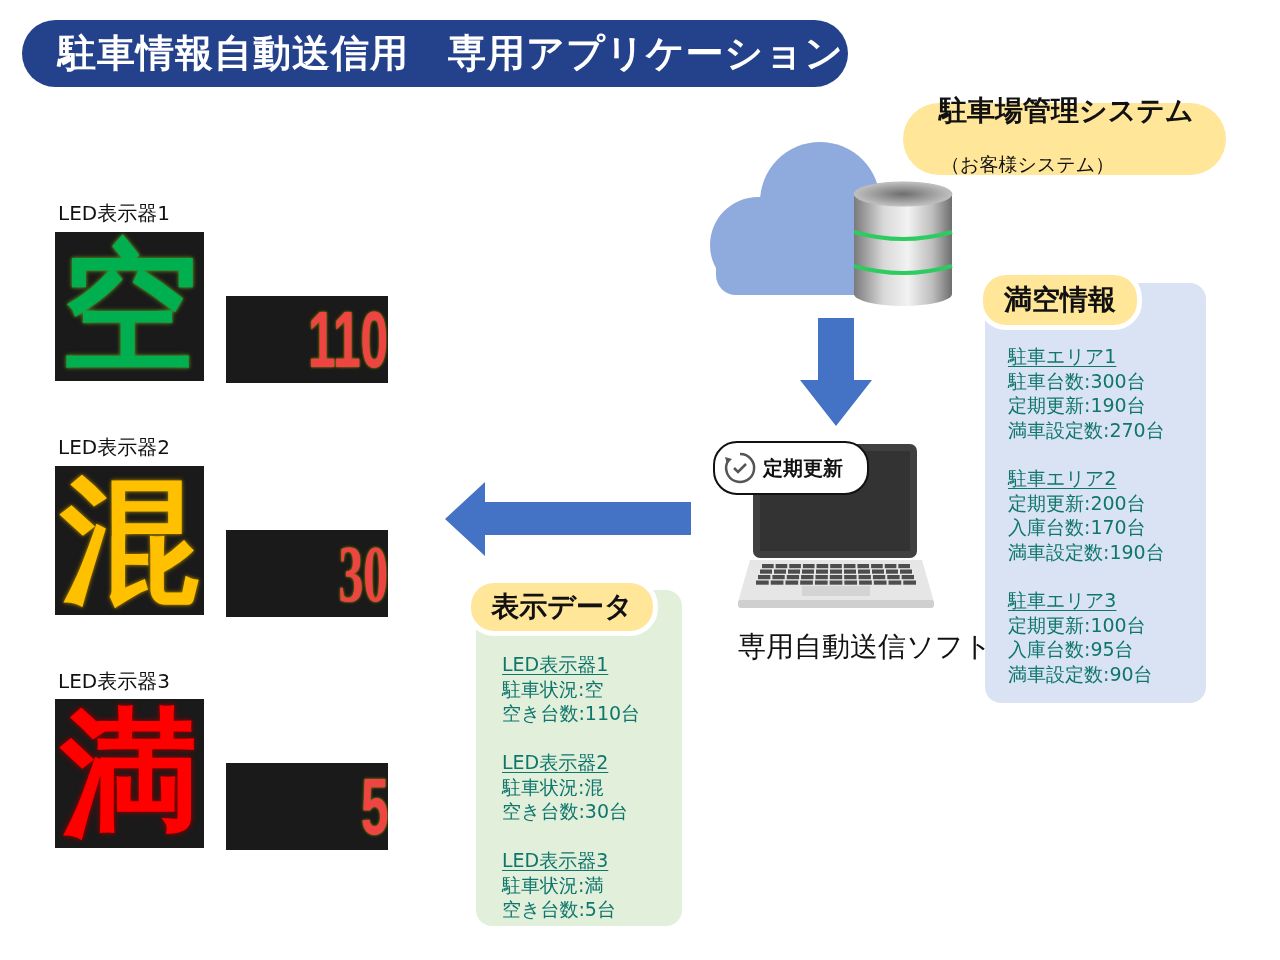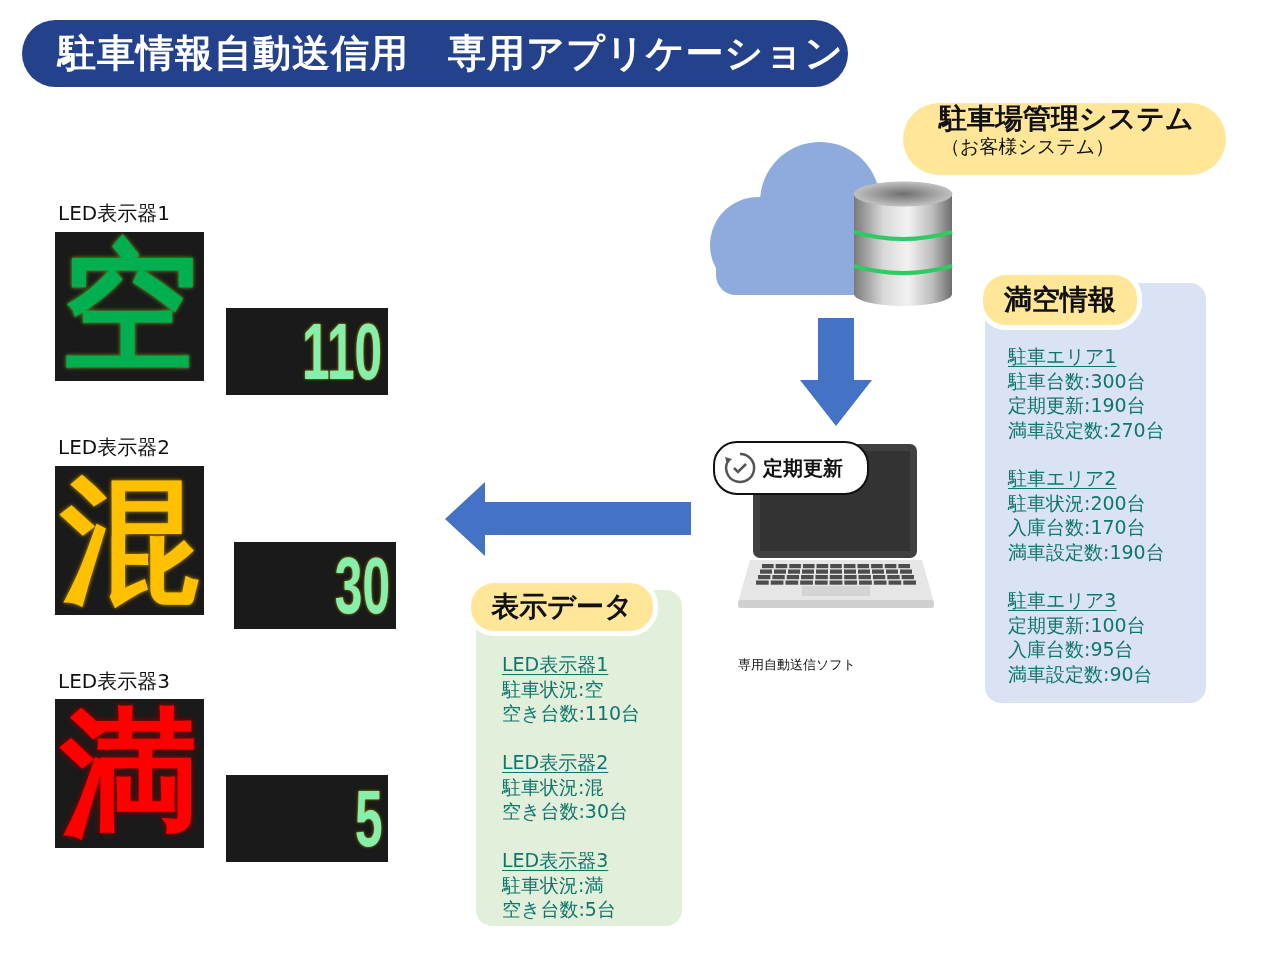--- a/index.html
+++ b/index.html
@@ -21,27 +21,25 @@
     .led-label { font-size: 20px; color: #111; }
     .led-char-panel {
       width: 149px; height: 149px; background: #1a1a1a;
       display: flex; align-items: center; justify-content: center;
       font-size: 138px; font-weight: bold; line-height: 1;
       overflow: hidden;
     }
     .led-num-panel {
       width: 162px; height: 87px; background: #1a1a1a;
       display: flex; align-items: center; justify-content: flex-end;
-      padding-right: 6px;
       font-family: "Liberation Sans", sans-serif; font-weight: bold;
-      font-size: 80px; line-height: 1; color: #86efac;
+      font-size: 80px; line-height: 1; color: #ef4444;
       transform-origin: right center;
       text-shadow: 0 0 4px #8a7a00, 0 0 2px #8a7a00;
       overflow: hidden;
-      margin-top: 12px;
     }
     .led-num-panel span { display: inline-block; transform: scaleX(0.62); transform-origin: right center; }
 
     .glow-green { color: #00b050; text-shadow: 0 0 5px #4d7a1d, 0 0 3px #6a8a20; }
     .glow-yellow { color: #ffc000; text-shadow: 0 0 5px #8a6a00, 0 0 3px #8a7a00; }
     .glow-red { color: #ff0000; text-shadow: 0 0 6px #8a0000, 0 0 3px #a00000; }
 
     
     .data-box { border-radius: 16px; }
     #display-data-box { left: 476px; top: 590px; width: 206px; height: 336px; background: #e2efda; }
@@ -55,55 +53,55 @@
     #display-data-pill { left: 466px; top: 578px; width: 192px; height: 58px; }
     #vacancy-pill { left: 978px; top: 270px; width: 164px; height: 60px; }
 
     .info-block { font-size: 19px; line-height: 24.5px; color: #0f766e; }
     .info-block .head { text-decoration: underline; text-underline-offset: 3px; }
 
     
     #system-pill {
       left: 903px; top: 103px; width: 323px; height: 72px;
       background: #ffe699; border-radius: 36px;
-      display: flex; flex-direction: column; justify-content: flex-start; padding-left: 36px;
+      display: flex; flex-direction: column; justify-content: flex-end; padding-left: 36px; gap: 26px;
     }
     #system-pill .main { font-size: 28px; font-weight: bold; line-height: 32px; }
     #system-pill .sub { font-size: 19px; line-height: 22px; padding-left: 2px; }
 
     
     #refresh-pill {
       left: 713px; top: 441px; width: 156px; height: 54px;
       background: #fff; border: 2px solid #111; border-radius: 24px;
       display: flex; align-items: center; padding-left: 8px; gap: 6px;
       font-size: 20px; font-weight: bold;
     }
 
-    #software-label { left: 738px; top: 656px; font-size: 13px; color: #111; }
+    #software-label { left: 738px; top: 628px; font-size: 28px; color: #111; }
   </style>
 </head>
 <body>
 
 <div id="title-banner" class="abs">
   <span>駐車情報自動送信用　専用アプリケーション</span>
 </div>
 
 <div class="abs led-label" style="left:58px; top:200px;">LED表示器1</div>
 <div class="abs led-char-panel glow-green" style="left:55px; top:232px;">
   <span>空</span>
 </div>
 <div class="abs led-num-panel" style="left:226px; top:296px;">
   <span>110</span>
 </div>
 
 <div class="abs led-label" style="left:58px; top:434px;">LED表示器2</div>
 <div class="abs led-char-panel glow-yellow" style="left:55px; top:466px;">
   <span>混</span>
 </div>
-<div class="abs led-num-panel" style="left:234px; top:530px;">
+<div class="abs led-num-panel" style="left:226px; top:530px;font-family:Liberation Serif, serif;">
   <span>30</span>
 </div>
 
 <div class="abs led-label" style="left:58px; top:668px;">LED表示器3</div>
 <div class="abs led-char-panel glow-red" style="left:55px; top:699px;">
   <span>満</span>
 </div>
 <div class="abs led-num-panel" style="left:226px; top:763px;">
   <span>5</span>
 </div>
@@ -173,21 +171,21 @@
 
 <div id="vacancy-box" class="abs data-box">
   <div class="info-block" style="position:absolute; left:23px; top:61px;">
     <div class="head">駐車エリア1</div>
     <div>駐車台数:300台</div>
     <div>定期更新:190台</div>
     <div>満車設定数:270台</div>
   </div>
   <div class="info-block" style="position:absolute; left:23px; top:183px;">
     <div class="head">駐車エリア2</div>
-    <div>駐車状況:200台</div>
+    <div>定期更新:200台</div>
     <div>入庫台数:170台</div>
     <div>満車設定数:190台</div>
   </div>
   <div class="info-block" style="position:absolute; left:23px; top:305px;">
     <div class="head">駐車エリア3</div>
     <div>定期更新:100台</div>
     <div>入庫台数:95台</div>
     <div>満車設定数:90台</div>
   </div>
 </div>

